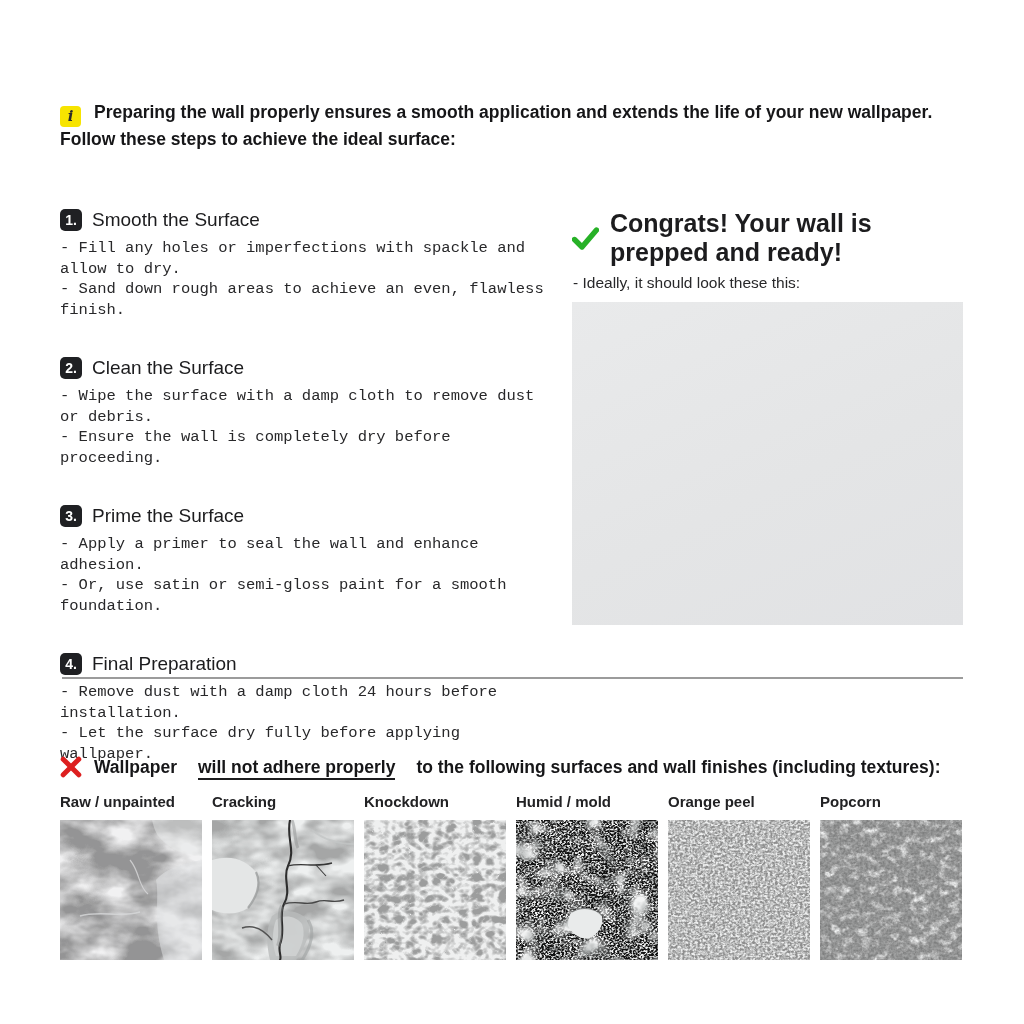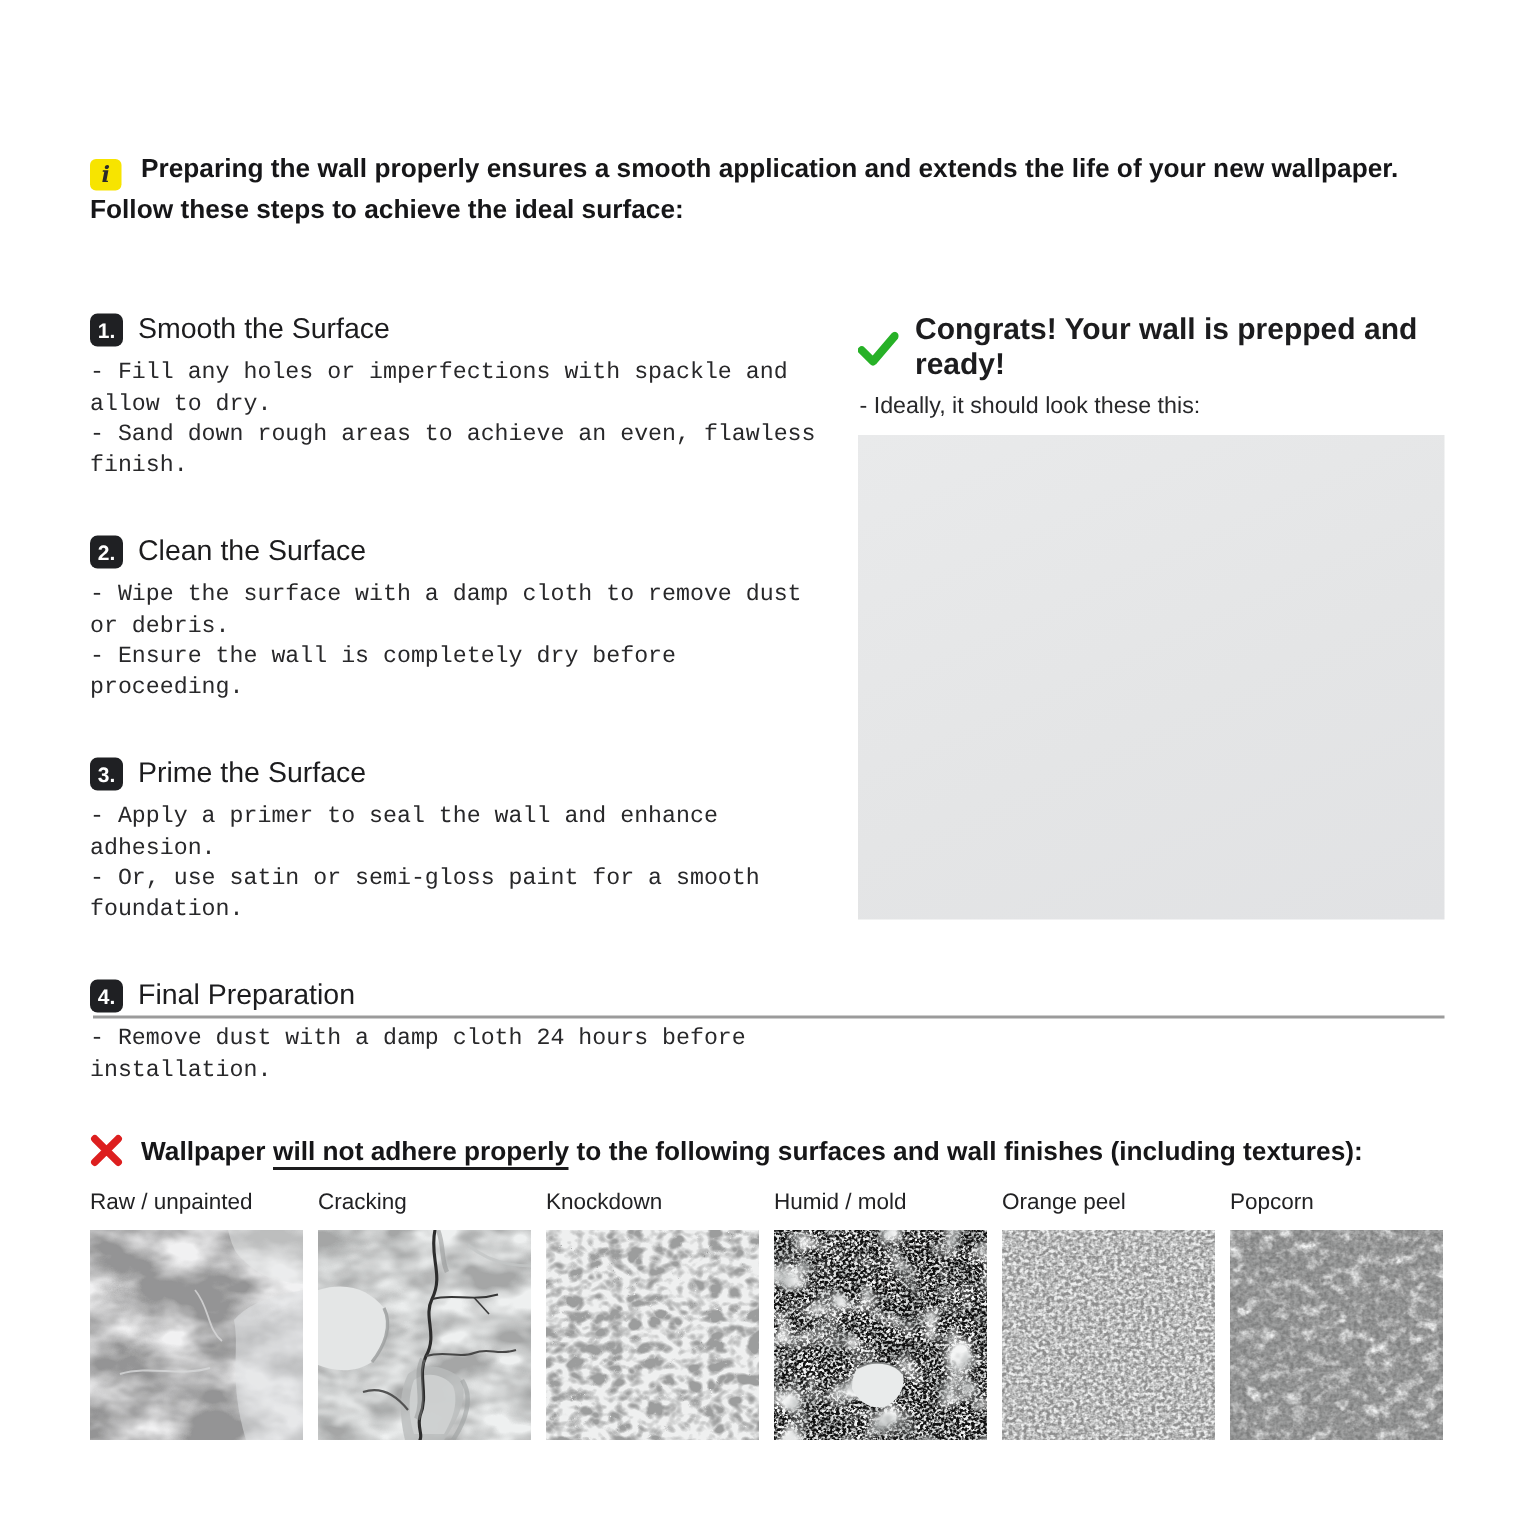--- a/index.html
+++ b/index.html
@@ -18,32 +18,32 @@
   .step { margin-bottom:37px; }
   .step-head { display:flex; align-items:center; gap:10px; margin-bottom:7px; }
   .badge { width:22px; height:22px; border-radius:5px; background:#1f2023; color:#ffffff; font-size:14px; font-weight:700;
            display:flex; align-items:center; justify-content:center; flex:0 0 auto; }
   .step-title { font-size:19px; font-weight:400; color:#1c1c1e; }
   .bullet { font-size:15.5px; line-height:20.5px; color:#28282a;font-family:Liberation Mono, monospace; }
 
   .result { position:absolute; left:572px; top:209px; width:391px; }
   .result-head { display:flex; align-items:center; gap:11px; }
   .check-icon { flex:0 0 auto; display:block; }
-  .result-title { font-size:20px; font-weight:700; color:#1c1c1e; }
+  .result-title { font-size:25px; font-weight:700; color:#1c1c1e; }
   .result-sub { margin-top:6px; margin-left:1px; font-size:15.5px; line-height:20px; color:#28282a; }
   .wall-preview { margin-top:9px; width:391px; height:323px; background:linear-gradient(155deg,#e9eaeb 0%,#e4e5e6 55%,#e1e2e4 100%); }
 
   .divider { position:absolute; left:62px; top:677px; width:901px; height:2px; background:#9b9b9b; }
 
   .warning { position:absolute; left:60px; top:755px; width:906px; }
   .warning-head { display:flex; align-items:center; gap:12px; font-size:17.5px; font-weight:600; line-height:24px; color:#161618; }
   .x-icon { flex:0 0 auto; display:block; }
-  .warn-emph { font-weight:700; border-bottom:2px solid #1c1c1e; margin:0 5px; padding-bottom:1px; }
+  .warn-emph { font-weight:700; border-bottom:2px solid #1c1c1e; margin:0 21px; padding-bottom:1px; }
   .texture-grid { display:grid; grid-template-columns:repeat(6,142px); gap:26px 10px; margin-top:13px; }
-  .surface-label { font-size:15px; line-height:19px; color:#222224; margin-bottom:9px; font-weight:400; }
+  .surface-label { font-size:15px; line-height:19px; color:#222224; margin-bottom:9px; font-weight:700; }
   .thumb { width:142px; height:140px; overflow:hidden; }
   .thumb svg { display:block; }
 </style>
 </head>
 <body>
 
 <div class="canvas">
 
 
   <div class="intro">
@@ -78,20 +78,21 @@
       <div class="bullet">- Apply a primer to seal the wall and enhance adhesion.</div>
       <div class="bullet">- Or, use satin or semi-gloss paint for a smooth foundation.</div>
     </div>
 
     <div class="step">
       <div class="step-head">
         <span class="badge">4.</span>
         <span class="step-title">Final Preparation</span>
       </div>
       <div class="bullet">- Remove dust with a damp cloth 24 hours before installation.</div>
+      <div class="bullet">- Let the surface dry fully before applying wallpaper.</div>
     </div>
 
   </div>
 
   <div class="result">
     <div class="result-head">
       <svg class="check-icon" width="27" height="23" viewBox="0 0 27 23">
         <path d="M2.5,12.5 L10,20 L24.5,3" fill="none" stroke="#27b127" stroke-width="5.4" stroke-linecap="round" stroke-linejoin="round"></path>
       </svg>
       <span class="result-title">Congrats! Your wall is prepped and ready!</span>

